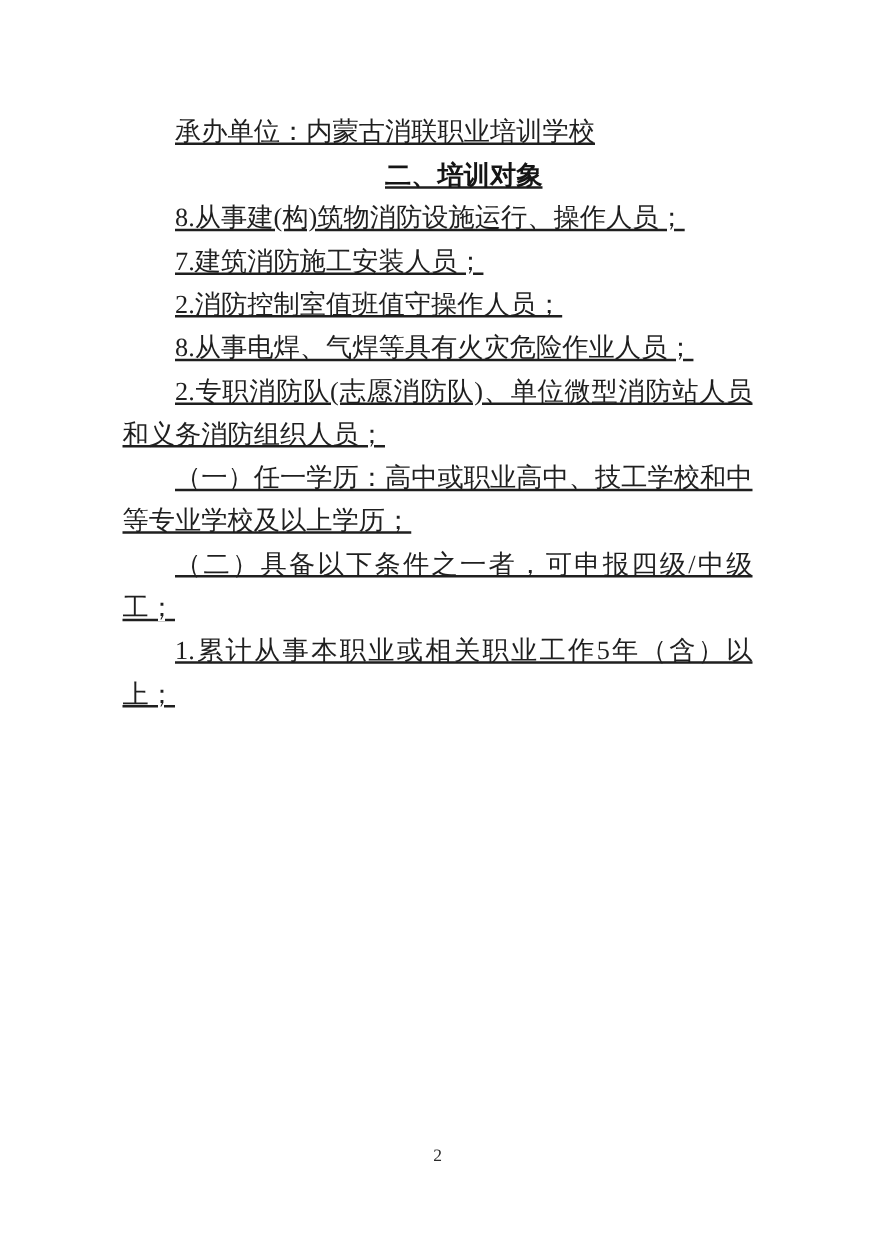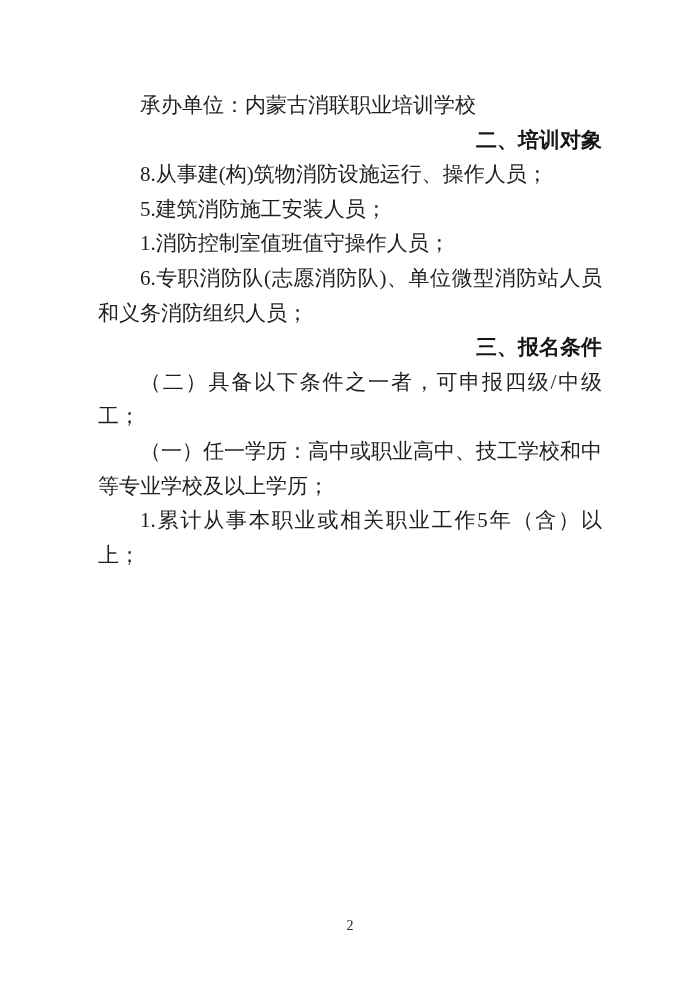--- a/index.html
+++ b/index.html
@@ -14,34 +14,35 @@
     background: #ffffff;
     overflow: hidden;
     font-family: "Liberation Serif", "DejaVu Serif", serif;
     color: #1f1f1f;
   }
   .content {
     position: absolute;
     top: 88px;
     left: 98px;
     width: 504px;
+    text-decoration: underline;
   }
   .content p {
     margin: 0;
     padding: 0;
     font-size: 21px;
     line-height: 34.6px;
     text-align: justify;
     text-indent: 2em;
     letter-spacing: 0px;
   }
   .content p.heading {
     font-family: "DejaVu Sans", "Liberation Sans", sans-serif;
     font-weight: bold;
-    text-align: right;
+    text-align: center;
     color: #151515;
   }
   .footer {
     position: absolute;
     left: 0;
     right: 0;
     bottom: 56px;
     text-align: center;
     font-size: 14px;
     color: #2a2a2a;
@@ -49,22 +50,22 @@
   }
 </style>
 </head>
 <body>
 
 <div class="page">
   <div class="content" id="content">
       <p class="para">承办单位：内蒙古消联职业培训学校</p>
       <p class="heading">二、培训对象</p>
       <p class="para">8.从事建(构)筑物消防设施运行、操作人员；</p>
-      <p class="para">5.建筑消防施工安装人员；</p>
-      <p class="para">1.消防控制室值班值守操作人员；</p>
-      <p class="para">6.专职消防队(志愿消防队)、单位微型消防站人员和义务消防组织人员；</p>
-      <p class="heading">三、报名条件</p>
+      <p class="para">7.建筑消防施工安装人员；</p>
+      <p class="para">2.消防控制室值班值守操作人员；</p>
+      <p class="para">8.从事电焊、气焊等具有火灾危险作业人员；</p>
+      <p class="para">2.专职消防队(志愿消防队)、单位微型消防站人员和义务消防组织人员；</p>
+      <p class="para">（一）任一学历：高中或职业高中、技工学校和中等专业学校及以上学历；</p>
       <p class="para">（二）具备以下条件之一者，可申报四级/中级工；</p>
-      <p class="para">（一）任一学历：高中或职业高中、技工学校和中等专业学校及以上学历；</p>
       <p class="para">1.累计从事本职业或相关职业工作5年（含）以上；</p>
     </div>
   <div class="footer">2</div>
 </div>
 
 </body></html>

